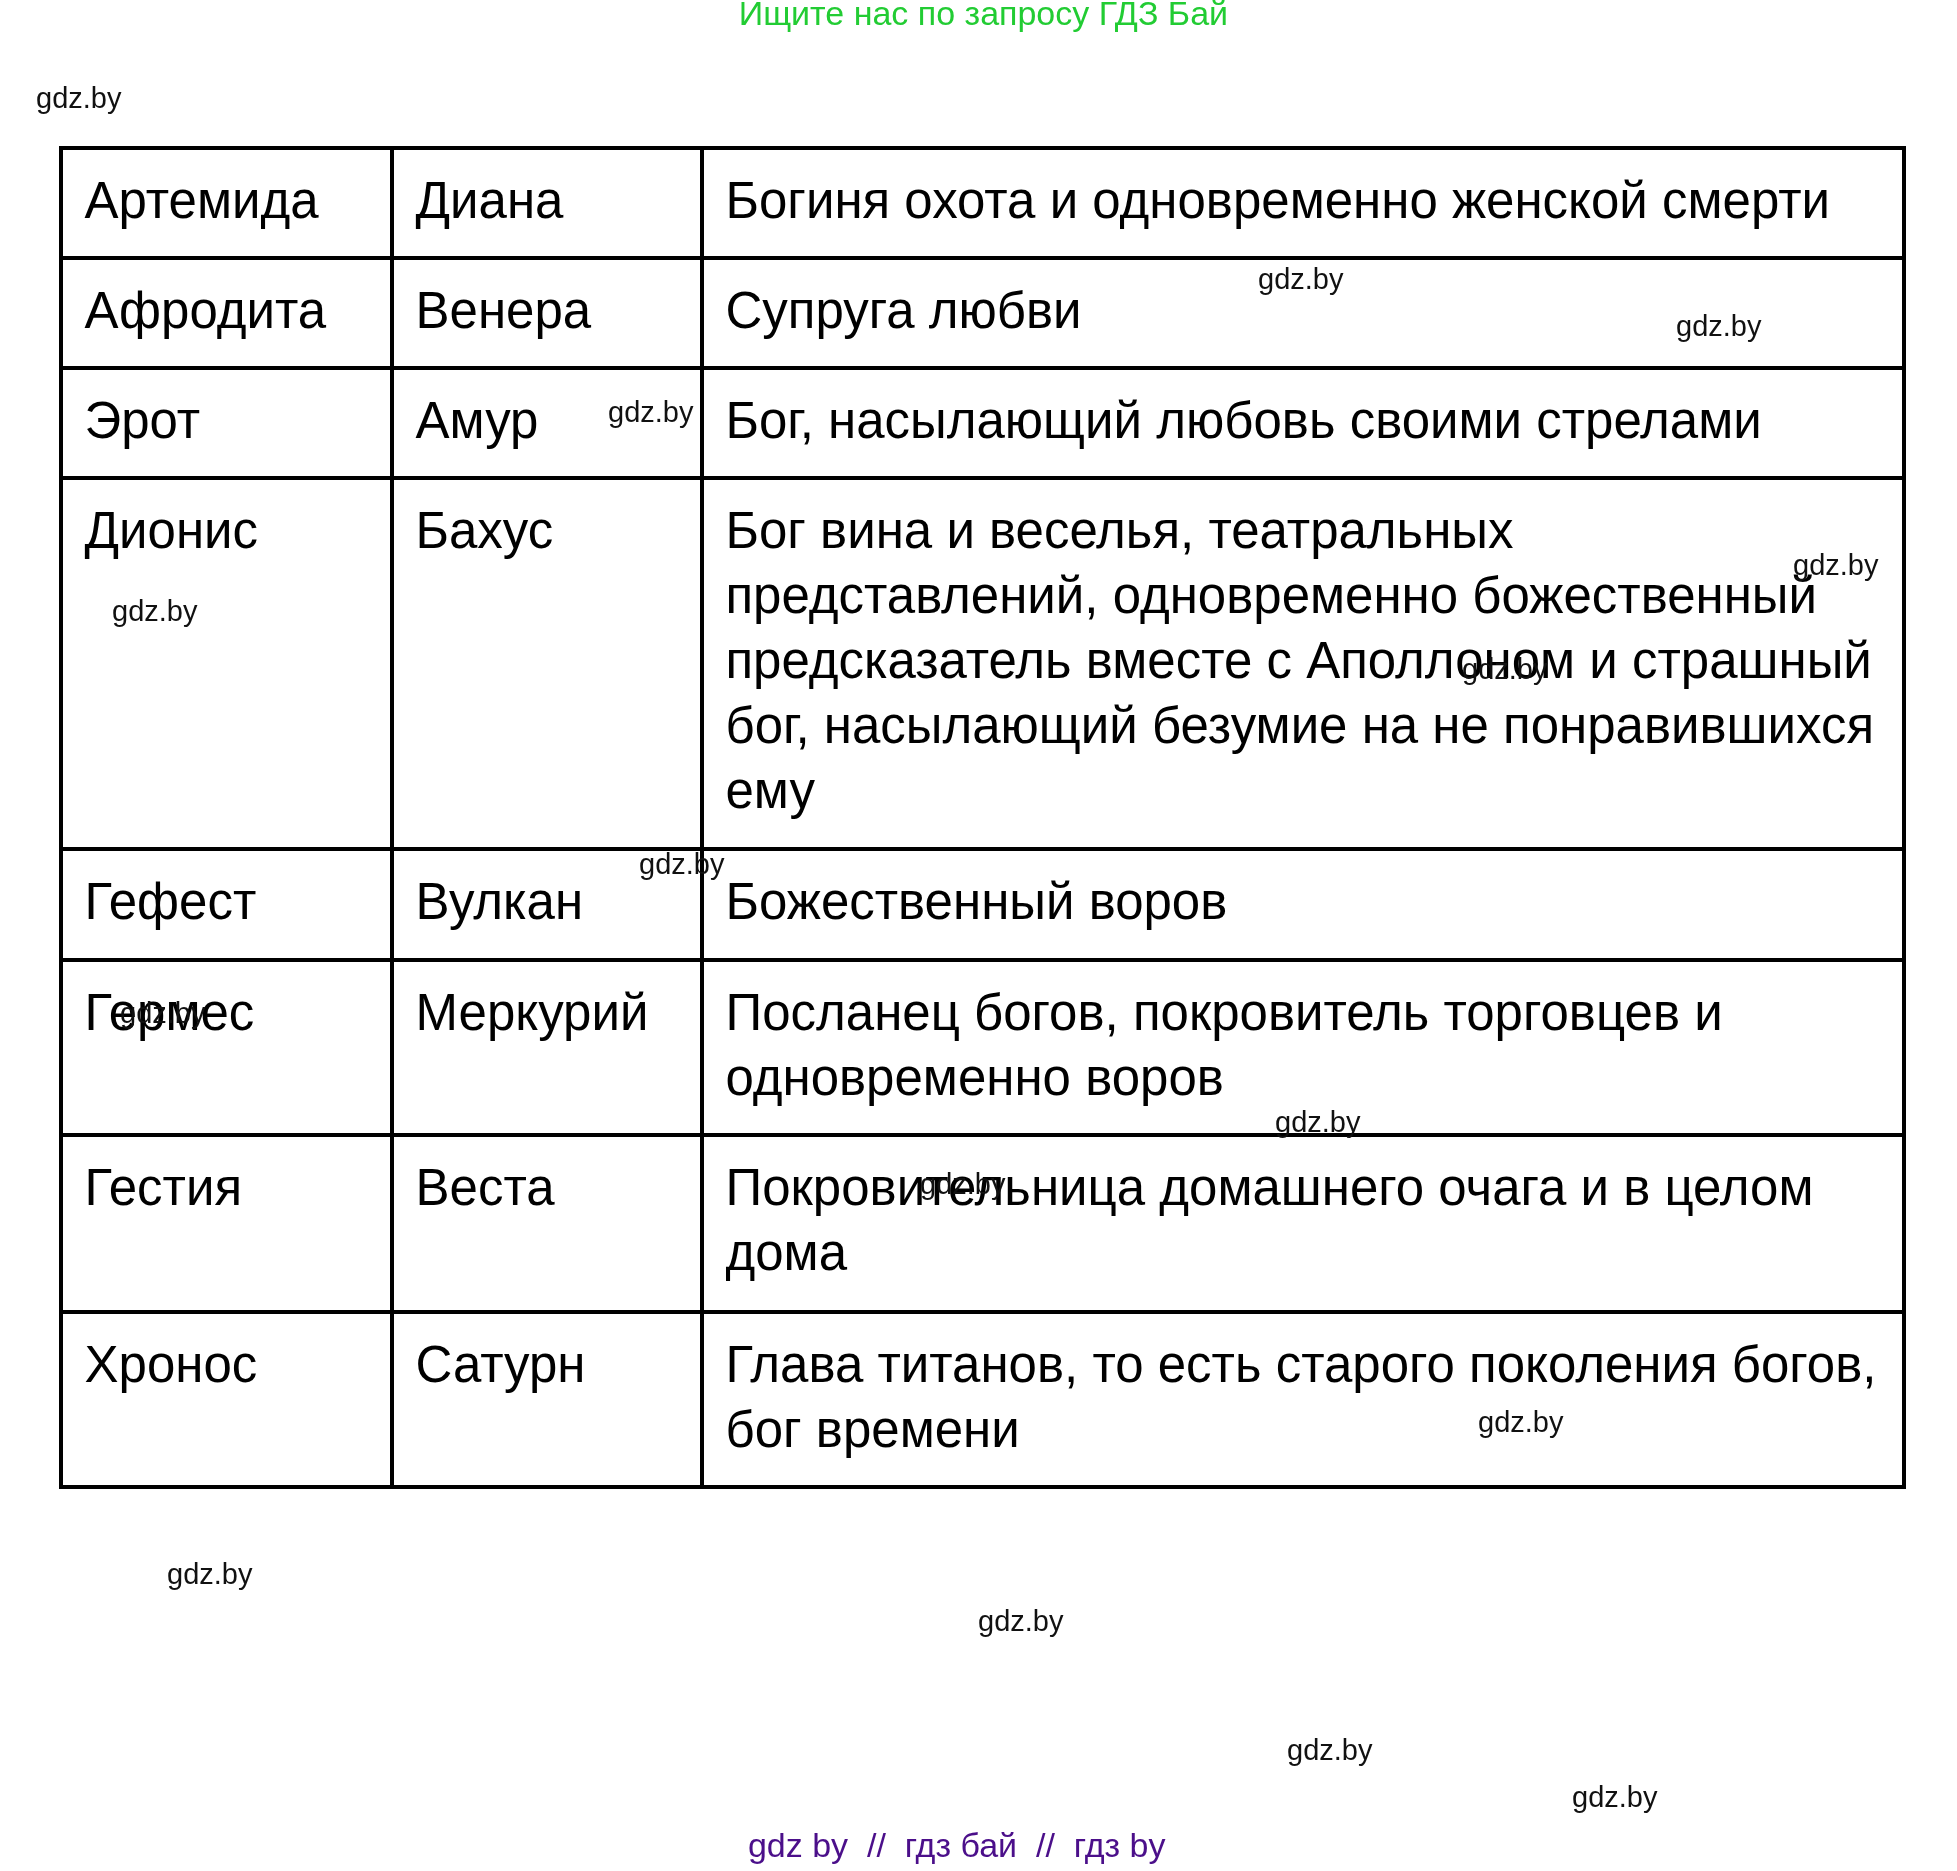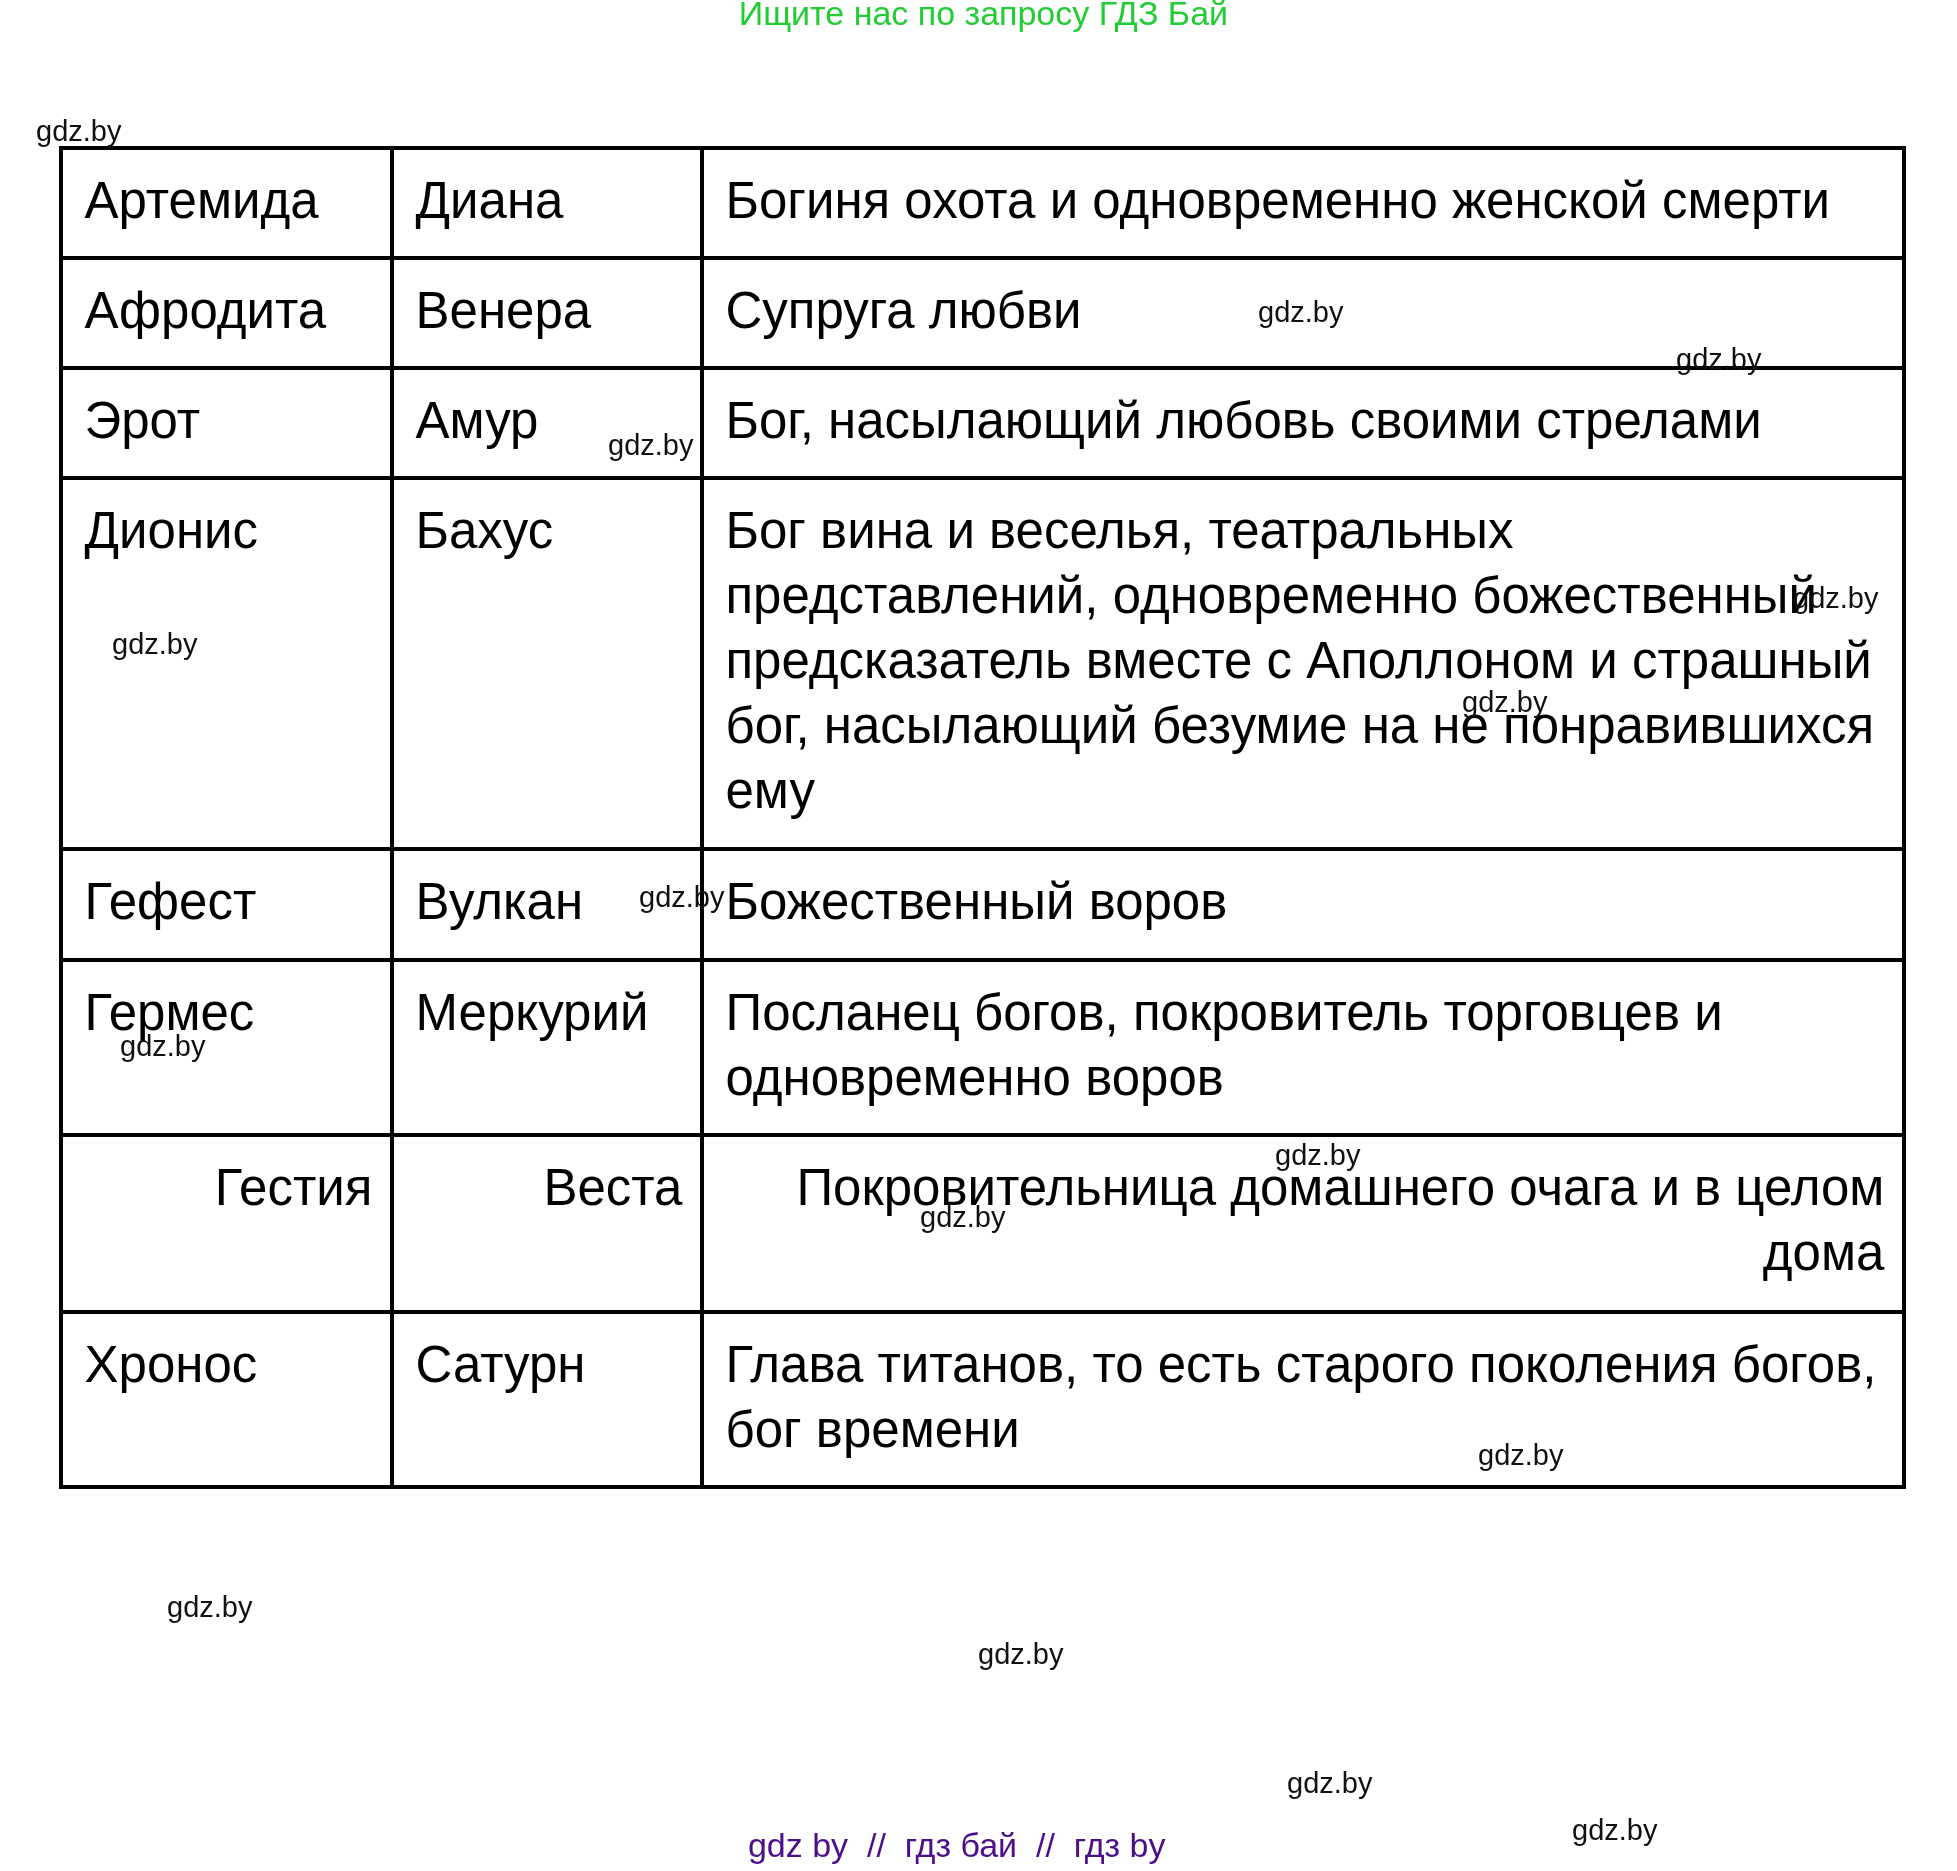--- a/index.html
+++ b/index.html
@@ -4,21 +4,21 @@
 <style>
   html, body { margin:0; padding:0; background:#ffffff; }
   body { width:1957px; height:1872px; position:relative; overflow:hidden; }
   .top-banner {
     position:absolute; left:0; top:-5.9px; width:1957px; text-align:center;
     font-family:"Liberation Sans", sans-serif; font-size:34px; color:#22cc33;
     padding-left:9.8px; box-sizing:border-box;
   }
   .wm {
     position:absolute; font-family:"Liberation Sans", sans-serif; font-size:29px;
-    color:#111111; white-space:nowrap; line-height:1;margin-top:33px;
+    color:#111111; white-space:nowrap; line-height:1;
   }
   table.gods {
     position:absolute; left:59px; top:146px; width:1842px;
     border-collapse:collapse; table-layout:fixed;
     font-family:Liberation Sans, sans-serif; font-size:51px; color:#000;
   }
   table.gods td {
     border:4.9px solid #000; vertical-align:top; padding:17.6px 17.6px 0 21.5px;
     line-height:65px; box-sizing:border-box;
   }
@@ -64,21 +64,21 @@
     <tr style="height: 111px;">
         <td>Гефест</td>
         <td>Вулкан</td>
         <td>Божественный воров</td>
       </tr>
     <tr style="height: 175px;">
         <td>Гермес</td>
         <td>Меркурий</td>
         <td>Посланец богов, покровитель торговцев и одновременно воров</td>
       </tr>
-    <tr style="height: 177px; text-align: right;">
+    <tr style="height: 177px;">
         <td>Гестия</td>
         <td>Веста</td>
         <td>Покровительница домашнего очага и в целом дома</td>
       </tr>
     <tr style="height: 175px;">
         <td>Хронос</td>
         <td>Сатурн</td>
         <td>Глава титанов, то есть старого поколения богов, бог времени</td>
       </tr>
   </tbody>

